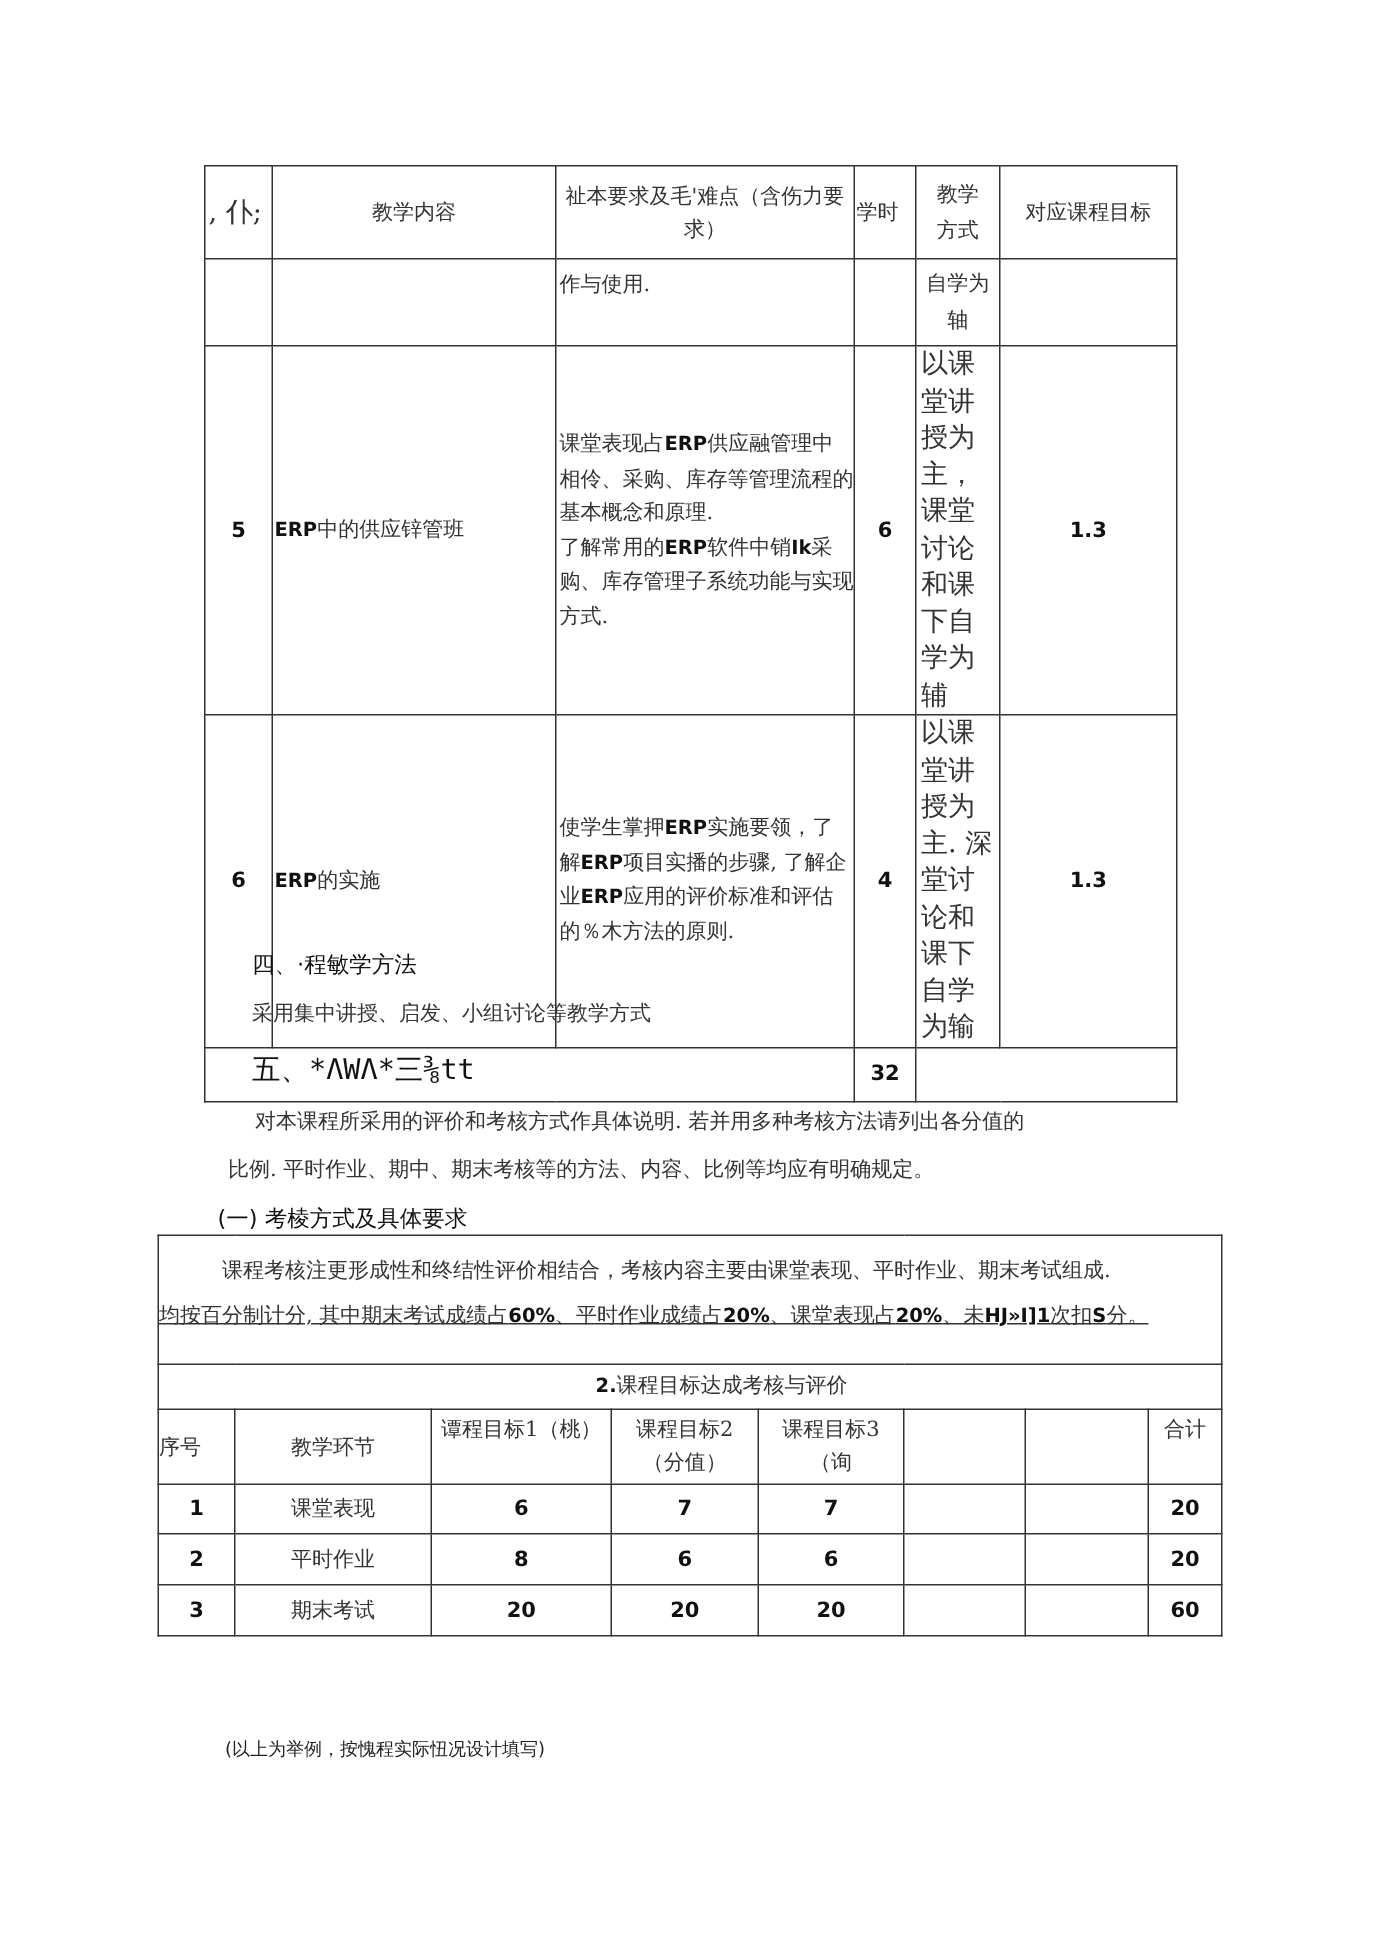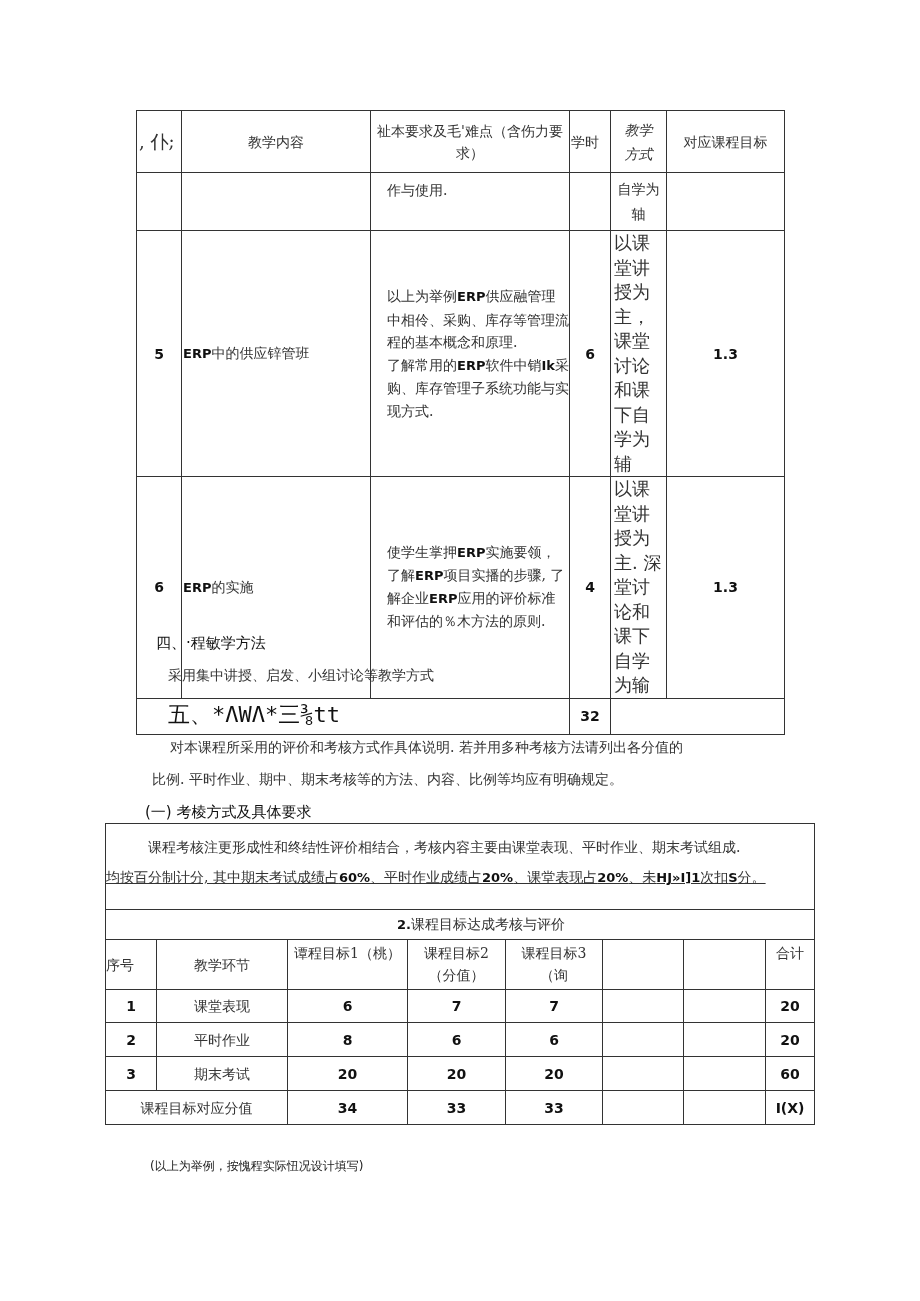--- a/index.html
+++ b/index.html
@@ -4,21 +4,21 @@
 <style>
   html, body { margin:0; padding:0; background:#ffffff; }
   body { width:920px; height:1301px; position:relative; overflow:hidden;
          font-family:"DejaVu Serif","Liberation Serif",serif; color:#222; }
   .abs { position:absolute; }
   table { border-collapse:collapse; position:absolute; table-layout:fixed; }
   td { border:1px solid #333; padding:0; vertical-align:middle; font-size:14px; line-height:22px; color:#333; }
   .c { text-align:center; }
   .bold { font-family:"DejaVu Sans","Liberation Sans",sans-serif; font-weight:bold; font-size:14px; color:#111; }
   .sans { font-family:"DejaVu Sans","Liberation Sans",sans-serif; }
-  .desc { text-align:left; padding-left:16px; font-size:14px; line-height:22px;margin-left:28px; }
+  .desc { text-align:left; padding-left:2px; font-size:14px; line-height:22px;margin-left:28px; }
   .method { text-align:left; padding-left:3px; font-size:18px; line-height:22px; }
   b.en { font-family:"DejaVu Sans","Liberation Sans",sans-serif; font-weight:bold; font-size:13px; color:#111; }
   .heading { font-family:"DejaVu Sans","Liberation Sans",sans-serif; font-size:15px; color:#111; }
   .para { font-size:14px; color:#333; }
   #t2 td { font-size:14px; }
 </style>
 </head>
 <body>
 
 <table id="t1" style="left:136px; top:110px; width:649px;">
@@ -29,38 +29,38 @@
       <col style="width:41px">
       <col style="width:56px">
       <col style="width:118px">
   </colgroup>
   <tbody>
       <tr style="height:62px;">
     <td style="font-size:18px; line-height:20px; padding-left:2px;">, 仆;</td>
     <td class="c">教学内容</td>
     <td class="c" style="line-height:22px;">祉本要求及毛'难点（含伤力要求）</td>
     <td style="padding-left:1px;">学时</td>
-    <td class="c" style="line-height:24px; padding:0 8px;font-style:italic;">教学方式</td>
+    <td class="c" style="line-height:24px; padding:0 8px;">教学方式</td>
     <td class="c">对应课程目标</td>
   </tr>
   <tr style="height:58px;">
     <td></td>
     <td></td>
     <td class="desc" style="vertical-align:top; padding-top:6px;">作与使用.</td>
     <td></td>
     <td class="c" style="vertical-align:top; padding-top:4px; line-height:25px;">自学为轴</td>
     <td></td>
   </tr>
   <tr style="height:178px;">
     <td class="c bold">5</td>
     <td style="padding-left:1px;">
       <b class="en">ERP</b><span>中的供应锌管班</span>
     </td>
     <td class="desc" style="line-height:22.5px;">
-      <span>以上为举例</span><b class="en">ERP</b><span>供应融管理中相伶、采购、库存等管理流程的基本概念和原理.</span><br>
+      <span>课堂表现占</span><b class="en">ERP</b><span>供应融管理中相伶、采购、库存等管理流程的基本概念和原理.</span><br>
       <span>了解常用的</span><b class="en">ERP</b><span>软件中销</span><b class="en">Ik</b><span>采购、库存管理子系统功能与实现方式.</span>
     </td>
     <td class="c bold">6</td>
     <td class="method" style="line-height:24.5px;">以课堂讲授为主，课堂讨论和课下自学为辅</td>
     <td class="c bold">1.3</td>
   </tr>
   <tr style="height:178px;">
     <td class="c bold">6</td>
     <td style="padding-left:1px;">
       <b class="en">ERP</b><span>的实施</span>
@@ -73,24 +73,24 @@
     <td class="c bold">1.3</td>
   </tr>
   <tr style="height:36px;">
     <td colspan="3"></td>
     <td class="c bold">32</td>
     <td colspan="2"></td>
   </tr>
 </tbody>
   </table>
 
-<div class="abs heading" style="left:156px; top:634px;">四、·程敏学方法</div>
+<div class="abs heading" style="left:168px; top:634px;">四、·程敏学方法</div>
 <div class="abs para" style="left:168px; top:667px;">采用集中讲授、启发、小组讨论等教学方式</div>
 
-<div class="abs" style="left:168px; top:700px; font-family:'DejaVu Sans Mono','Liberation Mono',monospace; font-size:22px; color:#111;">五、*ΛWΛ*三⅜tt</div>
+<div class="abs" style="left:168px; top:700px; font-family:'DejaVu Sans Mono','Liberation Mono',monospace; font-size:19px; color:#111;">五、*ΛWΛ*三⅜tt</div>
 <div class="abs para" style="left:170px; top:739px;">对本课程所采用的评价和考核方式作具体说明. 若并用多种考核方法请列出各分值的</div>
 <div class="abs para" style="left:152px; top:771px;">比例. 平时作业、期中、期末考核等的方法、内容、比例等均应有明确规定。</div>
 <div class="abs heading" style="left:145px; top:803px;text-align:center;">(一) 考棱方式及具体要求</div>
 
 <table id="t2" style="left:105px; top:823px; width:709px;">
   <colgroup>
     <col style="width:51px">
       <col style="width:131px">
       <col style="width:120px">
       <col style="width:98px">
@@ -152,25 +152,16 @@
   <tr style="height:34px;">
     <td class="c bold">3</td>
     <td class="c">期末考试</td>
     <td class="c bold">20</td>
     <td class="c bold">20</td>
     <td class="c bold">20</td>
     <td></td>
     <td></td>
     <td class="c bold">60</td>
   </tr>
-  <tr style="height:34px;">
-    <td colspan="2" class="c">课程目标对应分值</td>
-    <td class="c bold">34</td>
-    <td class="c bold">33</td>
-    <td class="c bold">33</td>
-    <td></td>
-    <td></td>
-    <td class="c bold">I(X)</td>
-  </tr>
 </tbody>
   </table>
 
 <div class="abs sans" style="left:150px; top:1158px; font-size:12px; color:#222;">(以上为举例，按愧程实际忸况设计填写)</div>
 
 </body></html>

